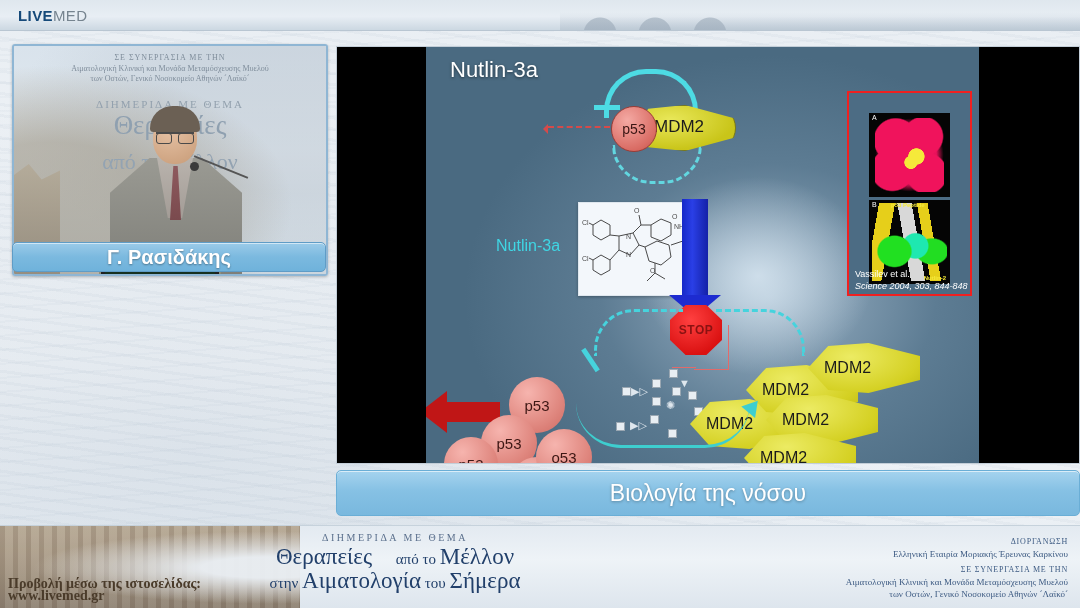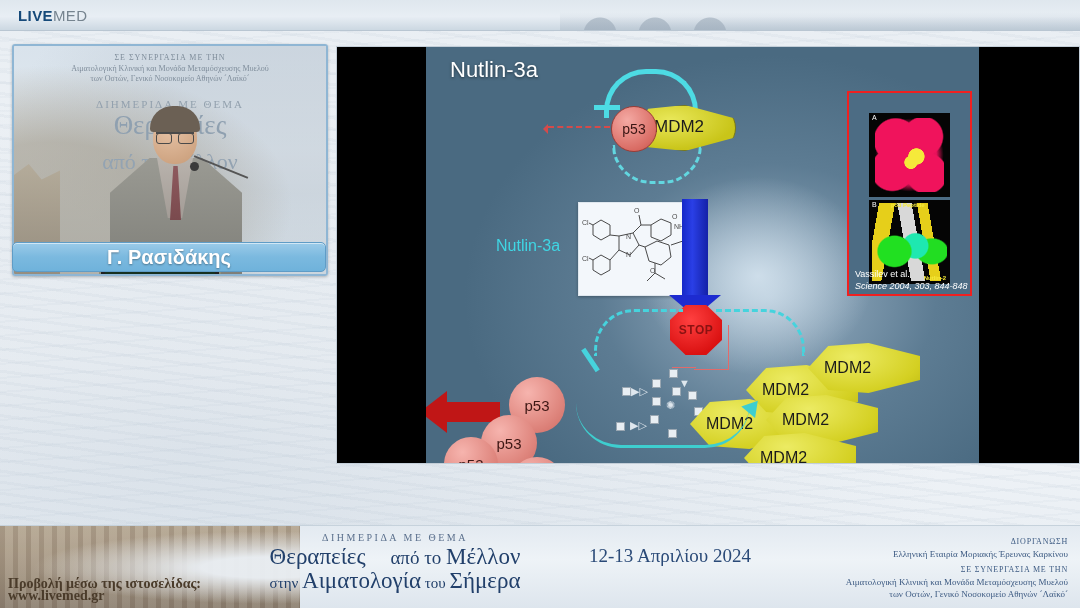--- a/index.html
+++ b/index.html
@@ -211,21 +211,21 @@
        linear-gradient(180deg,#b6a68f 0%, #9d8d78 55%, #7e7161 100%);
      opacity:.9;}
   .footerRuins:after{content:"";position:absolute;left:0;top:0;width:300px;height:83px;
      background:radial-gradient(ellipse at 90% 50%, rgba(235,240,245,.95) 0 18%, rgba(235,240,245,0) 62%);}
   .webBox{position:absolute;left:8px;top:578px;color:#4a3b2a;font-size:14px;line-height:12px;
      font-family:"Liberation Serif",serif;font-weight:bold;z-index:3;}
   .fcenter{position:absolute;left:255px;top:532px;width:280px;text-align:center;
      font-family:"Liberation Serif",serif;color:#22406b;}
   .fc1{font-size:10px;letter-spacing:2.5px;color:#5a6f8c;}
   .fc2{font-size:23px;margin-top:1px;white-space:nowrap;}
-  .fc2 .sm{font-size:19px;margin-left:20px;}
+  .fc2 .sm{font-size:15px;margin-left:20px;}
   .fc3{font-size:23px;margin-top:-2px;white-space:nowrap;}
   .fc3 .sm{font-size:15px;}
   .fdate{position:absolute;left:555px;top:545px;width:230px;text-align:center;
      font-family:"Liberation Serif",serif;color:#2a4a78;}
   .fd1{font-size:19px;}
   .fd2{font-size:14px;margin-top:1px;white-space:nowrap;}
   .fd2 .sm{font-size:9px;letter-spacing:.3px;}
   .forg{position:absolute;right:12px;top:536px;text-align:right;
      font-family:"Liberation Serif",serif;color:#3c5a82;line-height:12px;}
   .fo-h{font-size:8px;letter-spacing:.8px;}
@@ -337,20 +337,21 @@
       <div class="bar-left"></div>
       <div class="dash-right"></div>
 
       <div class="redArrow"></div>
 
       <div class="p53c" style="left:83px;top:330px;width:56px;height:56px;">p53</div>
       <div class="p53c" style="left:55px;top:368px;width:56px;height:56px;">p53</div>
       <div class="p53c" style="left:18px;top:390px;width:54px;height:54px;">p53</div>
 
       <div class="p53c" style="left:84px;top:410px;width:54px;height:54px;">p53</div>
+      <div class="p53c" style="left:110px;top:382px;width:56px;height:56px;">o53</div>
 
       <div class="frag" style="left:196px;top:340px;"></div>
       <div class="frag" style="left:190px;top:375px;"></div>
       <div class="frag" style="left:226px;top:332px;"></div>
       <div class="frag" style="left:243px;top:322px;"></div>
       <div class="frag" style="left:246px;top:340px;"></div>
       <div class="frag" style="left:226px;top:350px;"></div>
       <div class="frag" style="left:224px;top:368px;"></div>
       <div class="frag" style="left:262px;top:344px;"></div>
       <div class="frag" style="left:268px;top:360px;"></div>
@@ -390,20 +391,23 @@
         </div>
         <div class="cite">
           <div>Vassilev et al.</div>
           <i>Science 2004, 303, 844-848</i>
         </div>
       </div>
 
     </div>
   </div>
 
+  <div class="captionBar">
+    <span>Βιολογία της νόσου</span>
+  </div>
 
   <div class="footer">
     <div class="footerRuins"></div>
   </div>
 
   <div class="webBox">
     <div>Προβολή μέσω της ιστοσελίδας:</div>
     <div>www.livemed.gr</div>
   </div>
 
@@ -411,21 +415,20 @@
     <div class="fc1">ΔΙΗΜΕΡΙΔΑ ΜΕ ΘΕΜΑ</div>
     <div class="fc2">
       <span>Θεραπείες</span><span class="sm"> από το </span><span>Μέλλον</span>
     </div>
     <div class="fc3">
       <span class="sm">στην </span><span>Αιματολογία</span><span class="sm"> του </span><span>Σήμερα</span>
     </div>
   </div>
 
   <div class="fdate">
-    <div class="fd1">12-13 Απριλίου 2024</div>
   </div>
 
   <div class="forg">
     <div class="fo-h">ΔΙΟΡΓΑΝΩΣΗ</div>
     <div class="fo-b">Ελληνική Εταιρία Μοριακής Έρευνας Καρκίνου</div>
     <div class="fo-sp"></div>
     <div class="fo-h">ΣΕ ΣΥΝΕΡΓΑΣΙΑ ΜΕ ΤΗΝ</div>
     <div class="fo-b">Αιματολογική Κλινική και Μονάδα Μεταμόσχευσης Μυελού</div>
     <div class="fo-b">των Οστών, Γενικό Νοσοκομείο Αθηνών ´Λαϊκό´</div>
   </div>

